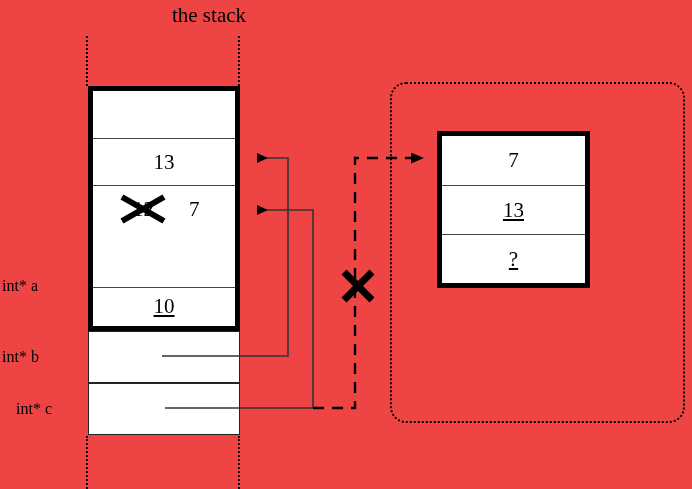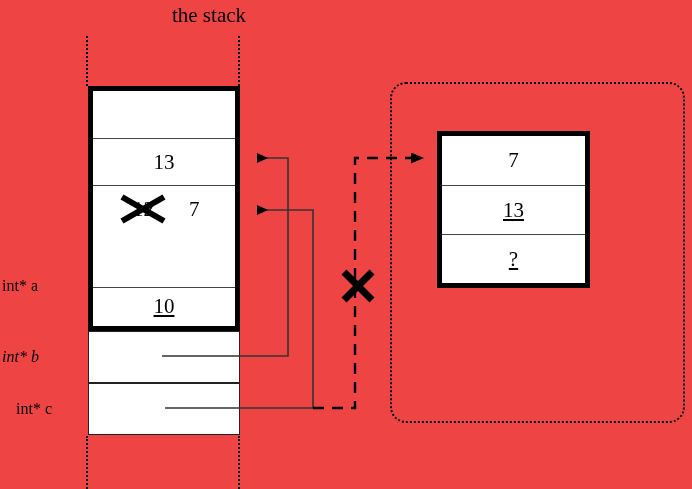--- a/index.html
+++ b/index.html
@@ -105,21 +105,21 @@
 
   
   .var-label {
     position: absolute;
     font-size: 16px;
     color: #000000;
     white-space: nowrap;
     text-align: left;
   }
   #label-a { left: 2px; top: 277px; }
-  #label-b { left: 2px; top: 348px; font-style: italic; }
+  #label-b { left: 2px; top: 348px; }
   #label-c { left: 16px; top: 400px; }
 
   
   .rail {
     position: absolute;
     width: 0;
     border-left: 2px dotted #000000;
   }
   #rail-tl { left: 86px;  top: 36px;  height: 50px; }
   #rail-tr { left: 238px; top: 36px;  height: 50px; }

